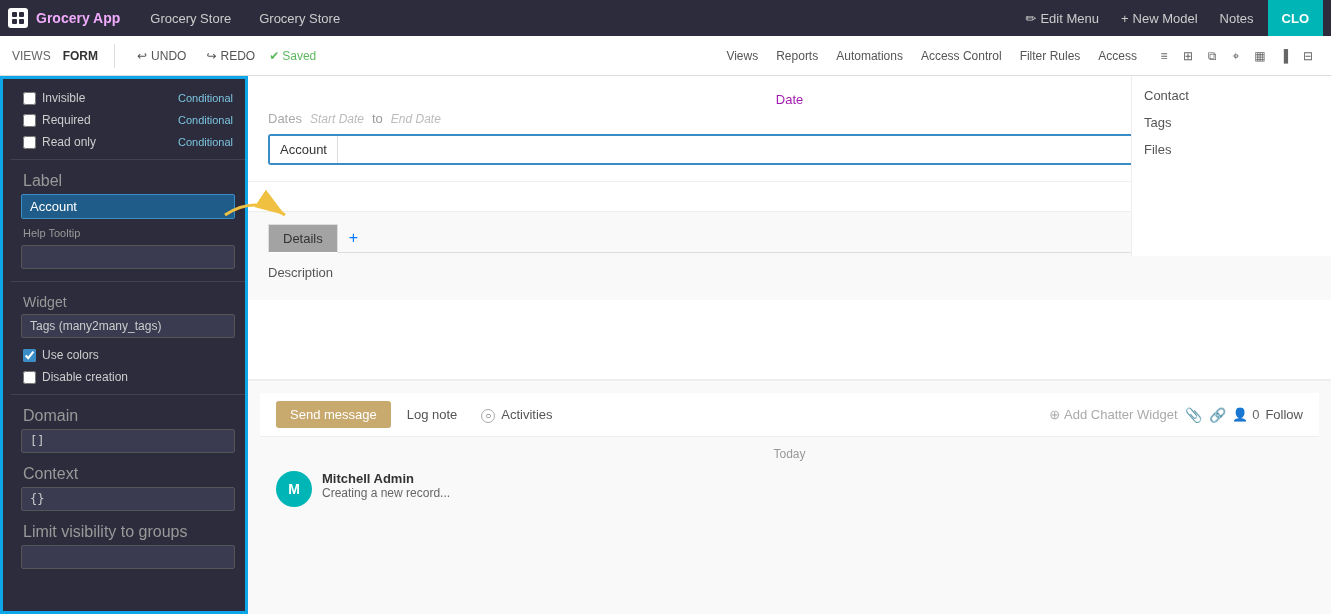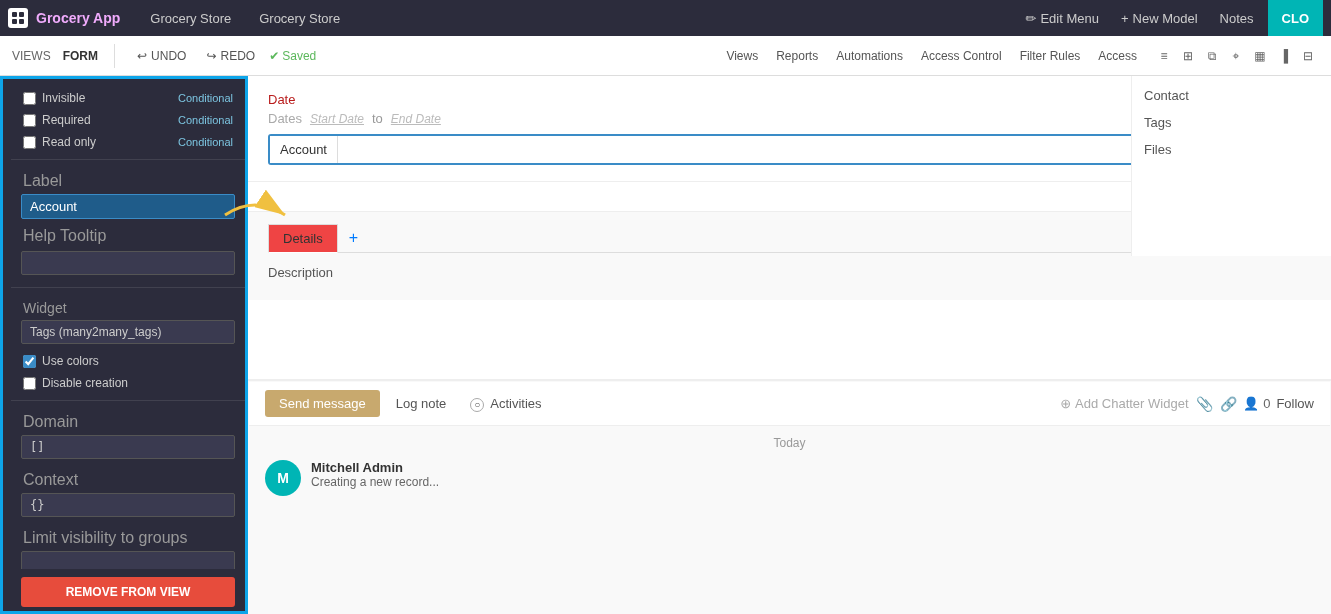--- a/index.html
+++ b/index.html
@@ -52,53 +52,53 @@
       overflow: hidden; position: relative; padding-left: 8px;
     }
     .lp-scroll { flex: 1; overflow-y: auto; padding: 8px 0; }
     .lp-row { display: flex; align-items: center; justify-content: space-between; padding: 4px 12px; color: #ccc; font-size: 12px; }
     .lp-row .conditional { color: #7cc4e0; font-size: 11px; cursor: pointer; }
     .lp-row label { display: flex; align-items: center; gap: 6px; color: #ccc; }
     .lp-row input[type="checkbox"] { width: 13px; height: 13px; cursor: pointer; }
     .lp-divider { height: 1px; background: rgba(255,255,255,0.1); margin: 6px 0; }
     .lp-label-title { color: #999; font-size: 16px; padding: 6px 12px 2px; text-transform: none; }
     .lp-label-input { margin: 2px 10px 6px; background: #1f5c8a; border: 1px solid #3a8cc7; color: #fff; padding: 4px 8px; font-size: 13px; width: calc(100% - 20px); border-radius: 2px; }
-    .lp-help-tooltip { color: #999; font-size: 16px; padding: 2px 12px 4px; }
+    .lp-help-tooltip { color: #999; font-size: 11px; padding: 2px 12px 4px; }
     .lp-input-blank { margin: 2px 10px 6px; background: #3a3a50; border: 1px solid #555; color: #ccc; padding: 4px 8px; font-size: 12px; width: calc(100% - 20px); border-radius: 2px; }
     .lp-widget-title { color: #999; font-size: 14px; padding: 6px 12px 2px; }
     .lp-select { margin: 2px 10px 6px; width: calc(100% - 20px); background: #3a3a50; border: 1px solid #555; color: #ccc; padding: 4px 8px; font-size: 12px; border-radius: 2px; appearance: none; cursor: pointer; }
     .lp-checkbox-row { display: flex; align-items: center; gap: 6px; padding: 4px 12px; color: #ccc; font-size: 12px; cursor: pointer; }
     .lp-checkbox-row input { width: 13px; height: 13px; cursor: pointer; }
     .lp-code { margin: 2px 10px 6px; background: #3a3a50; border: 1px solid #555; color: #ccc; padding: 4px 8px; font-size: 12px; width: calc(100% - 20px); border-radius: 2px; font-family: monospace; }
     .lp-remove-btn { background: #e74c3c; color: #fff; border: none; cursor: pointer; width: calc(100% - 20px); margin: 8px 10px 4px; padding: 8px; font-size: 12px; font-weight: 600; border-radius: 3px; text-transform: uppercase; }
 
     
     .main-content { flex: 1; background: #f9f9f9; overflow-y: auto; position: relative; }
 
     .form-area { background: #fff; margin: 0; padding: 16px 20px; border-bottom: 1px solid #eee; }
-    .form-date-label { color: #b91c1c; font-size: 13px; margin-bottom: 4px; }
+    .form-date-label { color: #a21caf; font-size: 13px; margin-bottom: 4px; text-align: center; }
     .form-dates-row { display: flex; align-items: center; gap: 8px; color: #aaa; font-size: 13px; margin-bottom: 8px; }
     .form-dates-row .date-sep { color: #999; }
-    .date-placeholder { color: #bbb; font-style: italic; font-size: 12px; text-decoration: underline; }
+    .date-placeholder { color: #bbb; font-style: italic; font-size: 12px; }
 
     .account-row { display: flex; align-items: center; border: 2px solid #3a8cc7; border-radius: 3px; background: #fff; padding: 0; }
     .account-row .acct-label { background: #fff; color: #333; padding: 6px 10px; font-size: 13px; border-right: 1px solid #ddd; white-space: nowrap; }
     .account-row .acct-input { flex: 1; border: none; outline: none; padding: 6px 10px; font-size: 13px; color: #333; background: transparent; }
 
     .right-sidebar { position: absolute; right: 0; top: 0; width: 200px; background: #fff; border-left: 1px solid #eee; padding: 12px; height: 180px; }
     .right-sidebar .rs-item { color: #555; font-size: 13px; margin-bottom: 12px; }
 
     .tabs-area { padding: 12px 20px; background: #f9f9f9; }
     .tabs { display: flex; gap: 0; border-bottom: 1px solid #ddd; margin-bottom: 12px; }
     .tab { padding: 6px 14px; font-size: 13px; cursor: pointer; color: #555; border: 1px solid transparent; }
-    .tab.active { background: #ef4444; border: 1px solid #ddd; border-bottom-color: #fff; margin-bottom: -1px; color: #333; }
+    .tab.active { background: #a3a3a3; border: 1px solid #ddd; border-bottom-color: #fff; margin-bottom: -1px; color: #333; }
     .tab.add-tab { color: #007bff; font-size: 16px; padding: 4px 10px; }
     .desc-label { color: #555; font-size: 13px; margin-bottom: 8px; }
 
-    .chatter-area { background: #f9f9f9; border-top: 1px solid #eee; padding: 1px; }
+    .chatter-area { background: #f9f9f9; border-top: 1px solid #eee; padding: 12px; }
     .chatter-toolbar { display: flex; align-items: center; padding: 8px 16px; background: #fff; border-bottom: 1px solid #eee; gap: 8px; }
     .chatter-send-btn { background: #c8a96e; color: #fff; border: none; cursor: pointer; padding: 6px 14px; font-size: 13px; border-radius: 3px; }
     .chatter-link { color: #555; font-size: 13px; cursor: pointer; padding: 4px 8px; }
     .chatter-link .circle-icon { display: inline-block; width: 14px; height: 14px; border: 1px solid #aaa; border-radius: 50%; text-align: center; line-height: 12px; font-size: 10px; margin-right: 3px; }
     .chatter-right { margin-left: auto; display: flex; align-items: center; gap: 8px; }
     .chatter-add-widget { color: #aaa; font-size: 13px; display: flex; align-items: center; gap: 4px; cursor: pointer; }
     .chatter-icons { display: flex; gap: 6px; align-items: center; }
     .chatter-icon { color: #666; font-size: 14px; cursor: pointer; }
     .chatter-count { color: #666; font-size: 13px; }
     .chatter-follow { color: #555; font-size: 13px; cursor: pointer; }
@@ -247,21 +247,20 @@
 
       <div class="lp-label-title">Context</div>
       <div class="lp-code">{}</div>
 
       <div class="lp-label-title">Limit visibility to groups</div>
       <select class="lp-select">
         <option></option>
       </select>
 
     </div>
-    <button class="lp-remove-btn">REMOVE FROM VIEW</button>
   </div>
 
   <div style="position:absolute; left:215px; top:190px; z-index:20; pointer-events:none;">
     <svg width="80" height="50" viewBox="0 0 80 50">
       <defs>
         <marker id="arrowhead" markerWidth="10" markerHeight="7" refX="10" refY="3.5" orient="auto">
           <polygon points="0 0, 10 3.5, 0 7" fill="#f0c040"></polygon>
         </marker>
       </defs>
       <path d="M 10 25 Q 40 5 70 25" stroke="#f0c040" stroke-width="3" fill="none" marker-end="url(#arrowhead)"></path>

